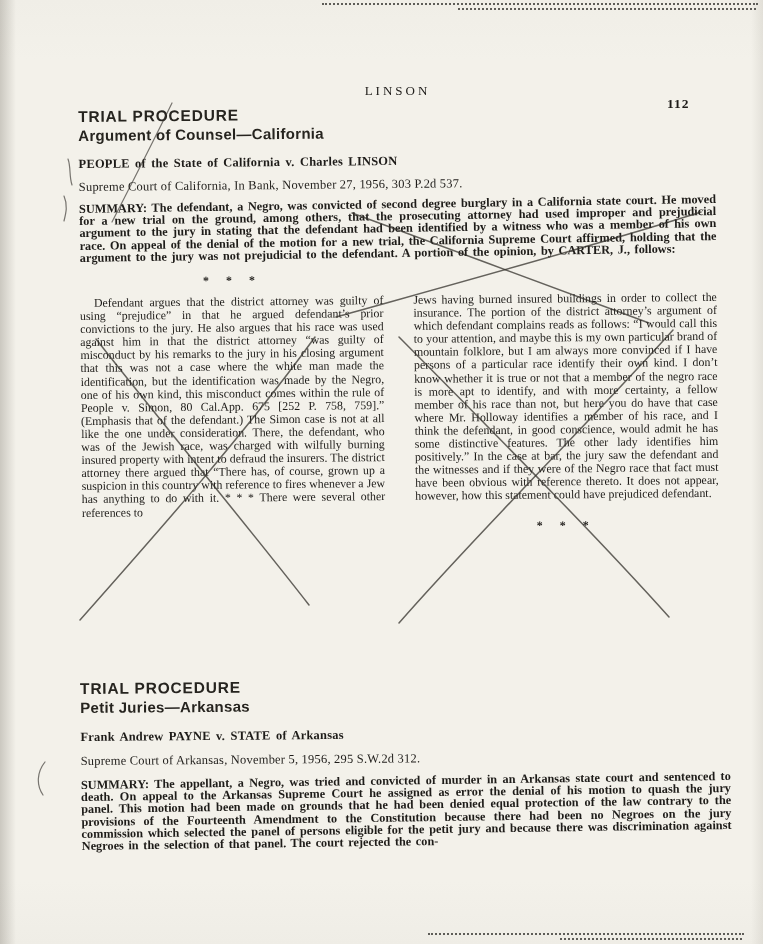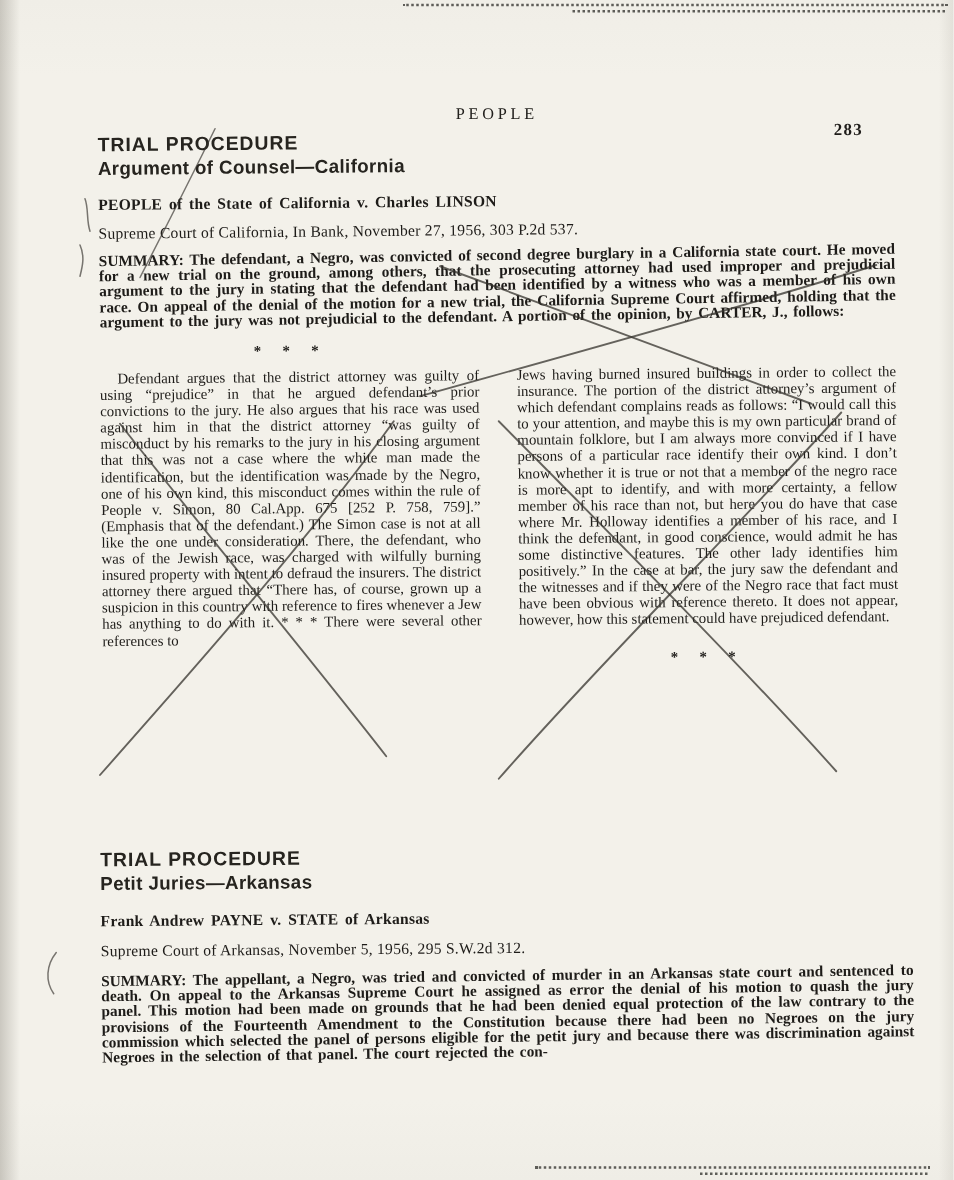--- a/index.html
+++ b/index.html
@@ -148,22 +148,22 @@
 </head>
 <body>
 
 <div class="page">
 
   <div class="perf perf-t1"></div>
   <div class="perf perf-t2"></div>
   <div class="perf perf-b1"></div>
   <div class="perf perf-b2"></div>
 
-  <div class="running-header">PEOPLE</div>
-  <div class="page-number">283</div>
+  <div class="running-header">LINSON</div>
+  <div class="page-number">112</div>
 
   <section class="case sec1">
     <div class="sec-title">TRIAL PROCEDURE</div>
     <div class="sec-subtitle">Argument of Counsel—California</div>
     <div class="case-name">PEOPLE of the State of California v. Charles LINSON</div>
     <div class="citation">Supreme Court of California, In Bank, November 27, 1956, 303 P.2d 537.</div>
     <p class="summary">SUMMARY:  The defendant, a Negro, was convicted of second degree burglary in a California state court.  He moved for a new trial on the ground, among others, that the prosecuting attorney had used improper and prejudicial argument to the jury in stating that the defendant had been identified by a witness who was a member of his own race.  On appeal of the denial of the motion for a new trial, the California Supreme Court affirmed, holding that the argument to the jury was not prejudicial to the defendant.  A portion of the opinion, by CARTER, J., follows:</p>
     <div class="sep sep-top">* * *</div>
     <div class="columns">
       <p class="col col-left"><span>Defendant argues that the district attorney was guilty of using “prejudice” in that he argued defendant’s prior convictions to the jury.  He also argues that his race was used against him in that the district attorney “was guilty of misconduct by his remarks to the jury in his closing argument that this was not a case where the </span><span class="em">white</span><span> man made the identification, but the identification was made by the Negro, one of his own kind, this misconduct comes within the rule of People v. Simon, 80 Cal.App. 675 [252 P. 758, 759].”  (Emphasis that of the defendant.)  The Simon case is not at all like the one under consideration.  There, the defendant, who was of the Jewish race, was charged with wilfully burning insured property with intent to defraud the insurers.  The district attorney there argued that “There has, of course, grown up a suspicion in this country with reference to fires whenever a Jew has anything to do with it. * * *  There were several other references to</span></p>

